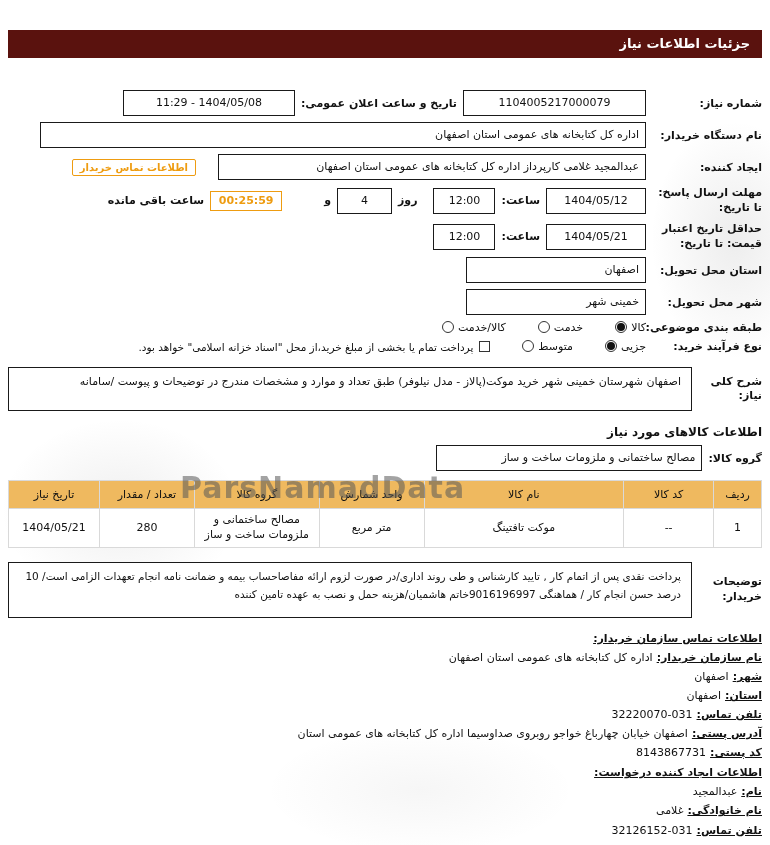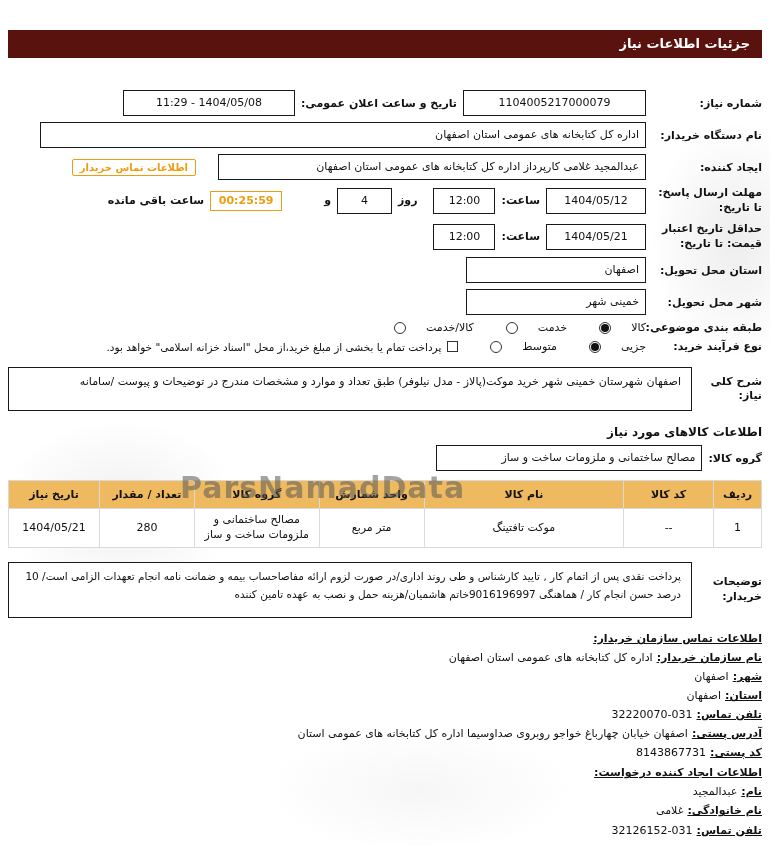--- a/index.html
+++ b/index.html
@@ -55,41 +55,41 @@
     cursor: pointer;
   }
   .countdown {
     border: 1px solid #ee9c11; color: #ee9c11;
     width: 72px; height: 20px;
     display: inline-flex; align-items: center; justify-content: center;
     font-size: 11px; font-weight: bold;
     margin-right: 36px; background: #fff;
   }
   .mr10 { margin-right: 10px; }
-  .opt { display: inline-flex; align-items: center; gap: 20px; margin-left: 26px; }
+  .opt { display: inline-flex; gap: 4px; margin-left: 26px; }
   .optlbl { font-size: 11px; }
   .radio {
     width: 12px; height: 12px; border: 1px solid #333; border-radius: 50%;
     display: inline-flex; align-items: center; justify-content: center; background: #fff;
     flex-shrink: 0;
   }
   .radio.sel::after { content: ""; width: 8px; height: 8px; border-radius: 50%; background: #111; }
   .checkbox { width: 11px; height: 11px; border: 1px solid #333; background: #fff; flex-shrink: 0; }
   .smalltext { font-size: 10.5px; white-space: nowrap; }
   .descrow { display: flex; gap: 8px; margin-top: 14px; align-items: center; }
   .dlabel { width: 62px; flex-shrink: 0; font-weight: bold; font-size: 11px;
             display: flex; flex-direction: column; line-height: 1.35; }
   .dbox {
     flex: 1; border: 1px solid #1a1a1a; background: #fff;
     font-size: 11px; line-height: 1.7; padding: 5px 10px; min-height: 44px;
   }
   .stitle { margin-top: 14px; font-weight: bold; font-size: 12px; }
   .needs-table { width: 100%; border-collapse: collapse; margin-top: 9px; }
   .needs-table th {
-    background: #efb95f; font-size: 11px; font-weight: bold;
+    background: #efb95f; font-size: 11px; font-weight: normal;
     padding: 7px 3px; border: 1px solid #d9d9d9; text-align: center;
   }
   .needs-table td {
     font-size: 11px; padding: 4px 3px; border: 1px solid #d9d9d9;
     text-align: center; background: #fff; line-height: 1.35;
   }
   .notes-box { min-height: 56px; font-size: 10.5px; line-height: 1.7; }
   .contact { margin-top: 12px; font-size: 11px; line-height: 1.55; }
   .chead { font-weight: bold; text-decoration: underline; margin-top: 3px; }
   .cline { margin-top: 2px; }

